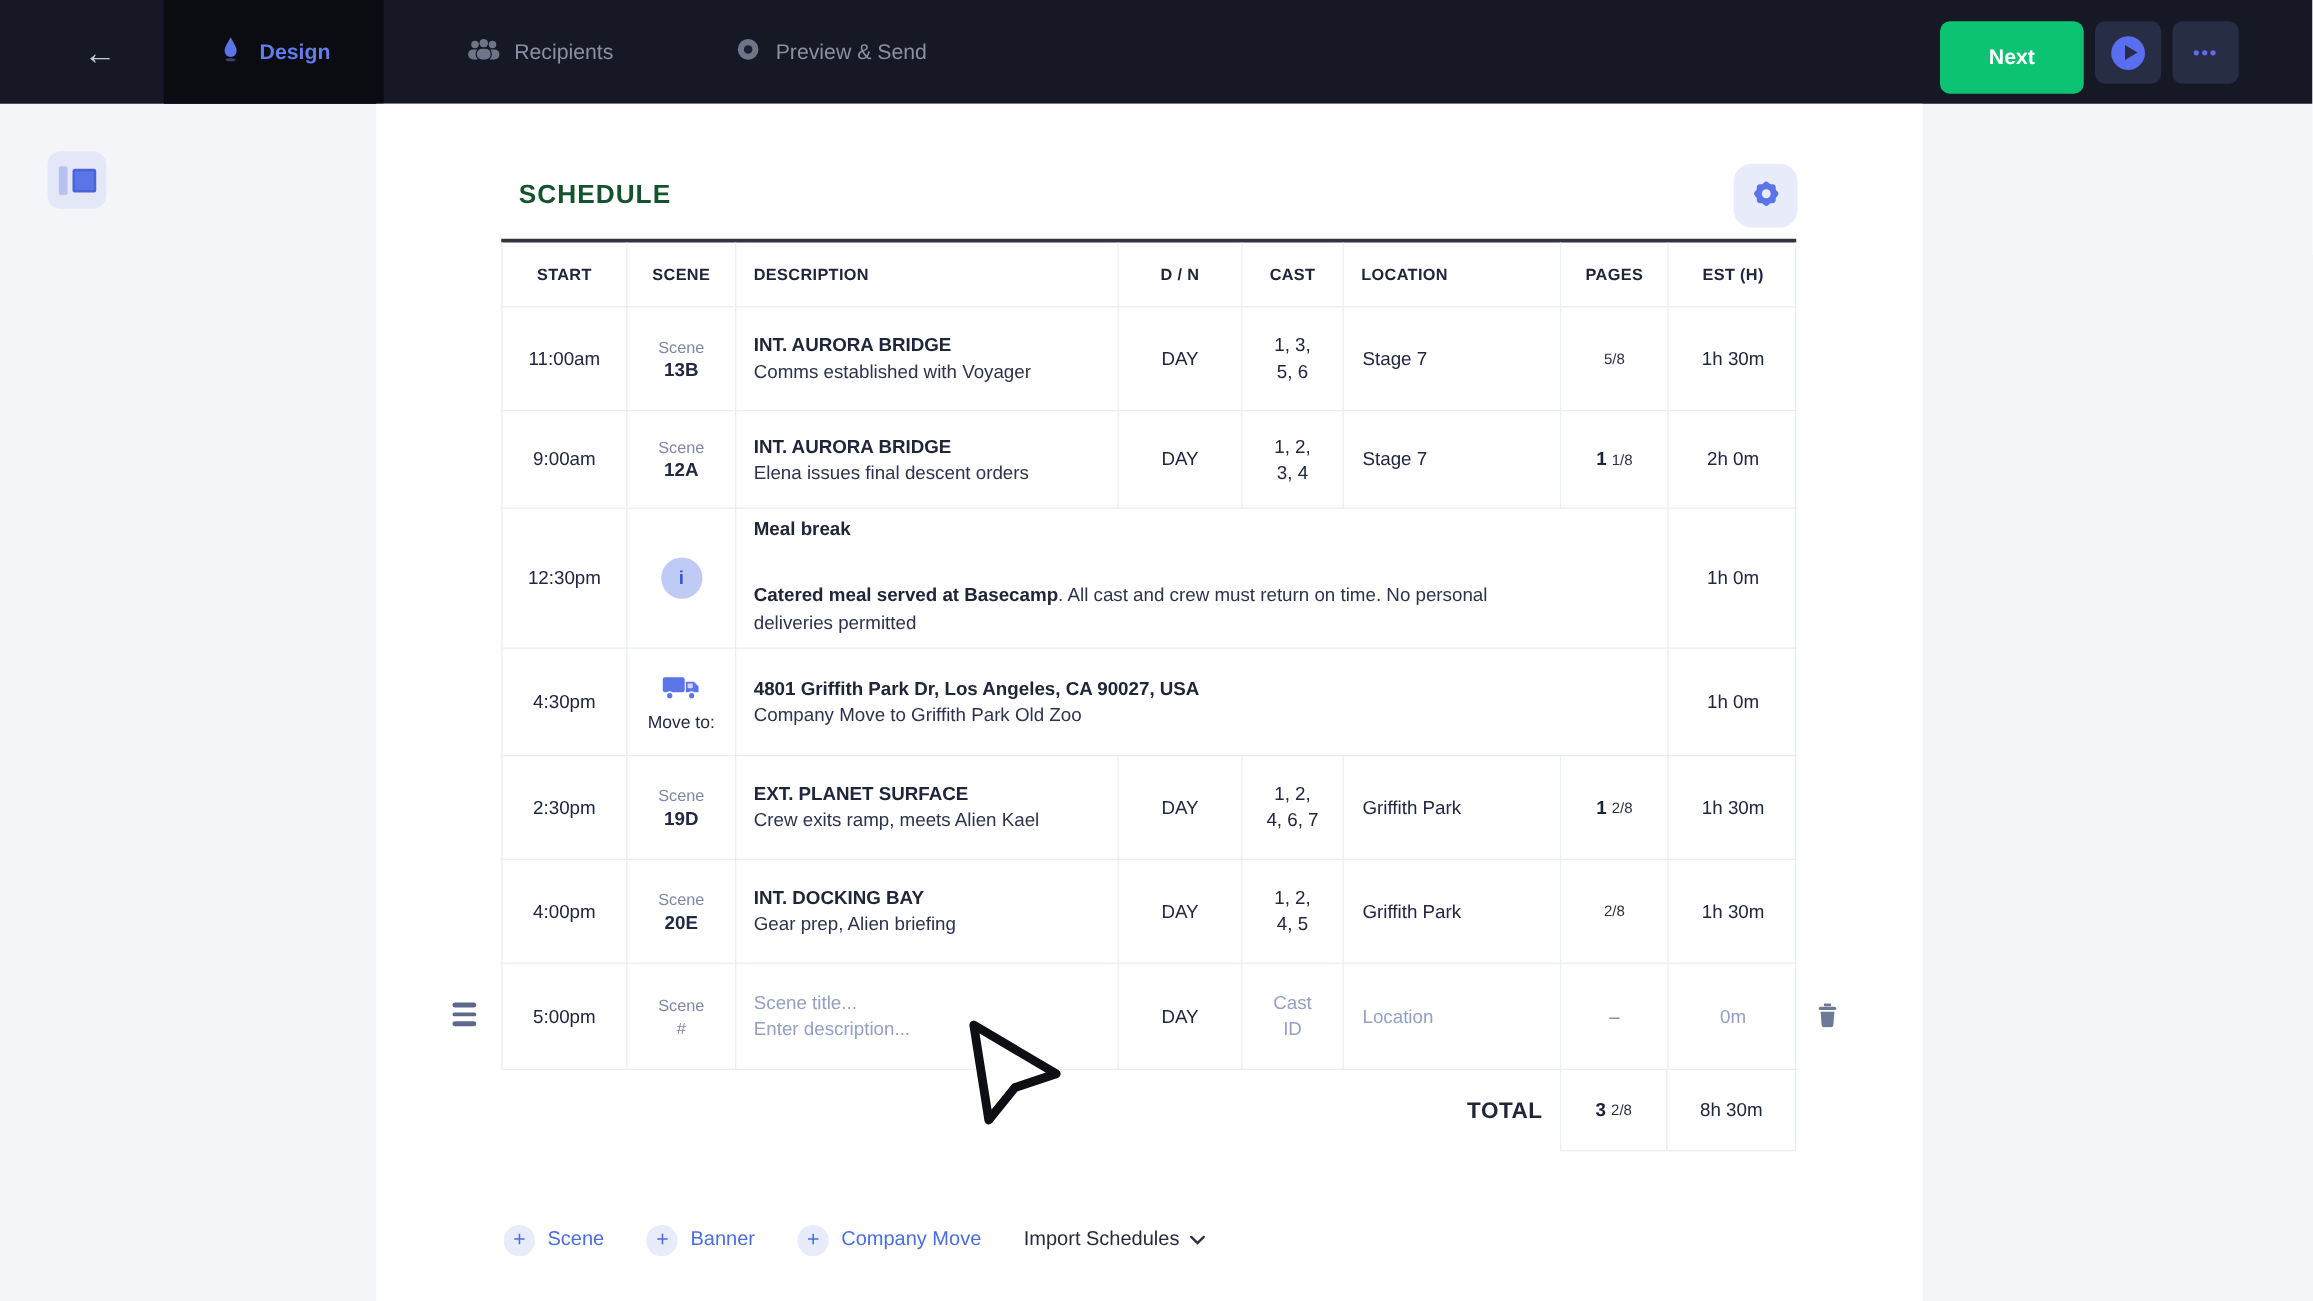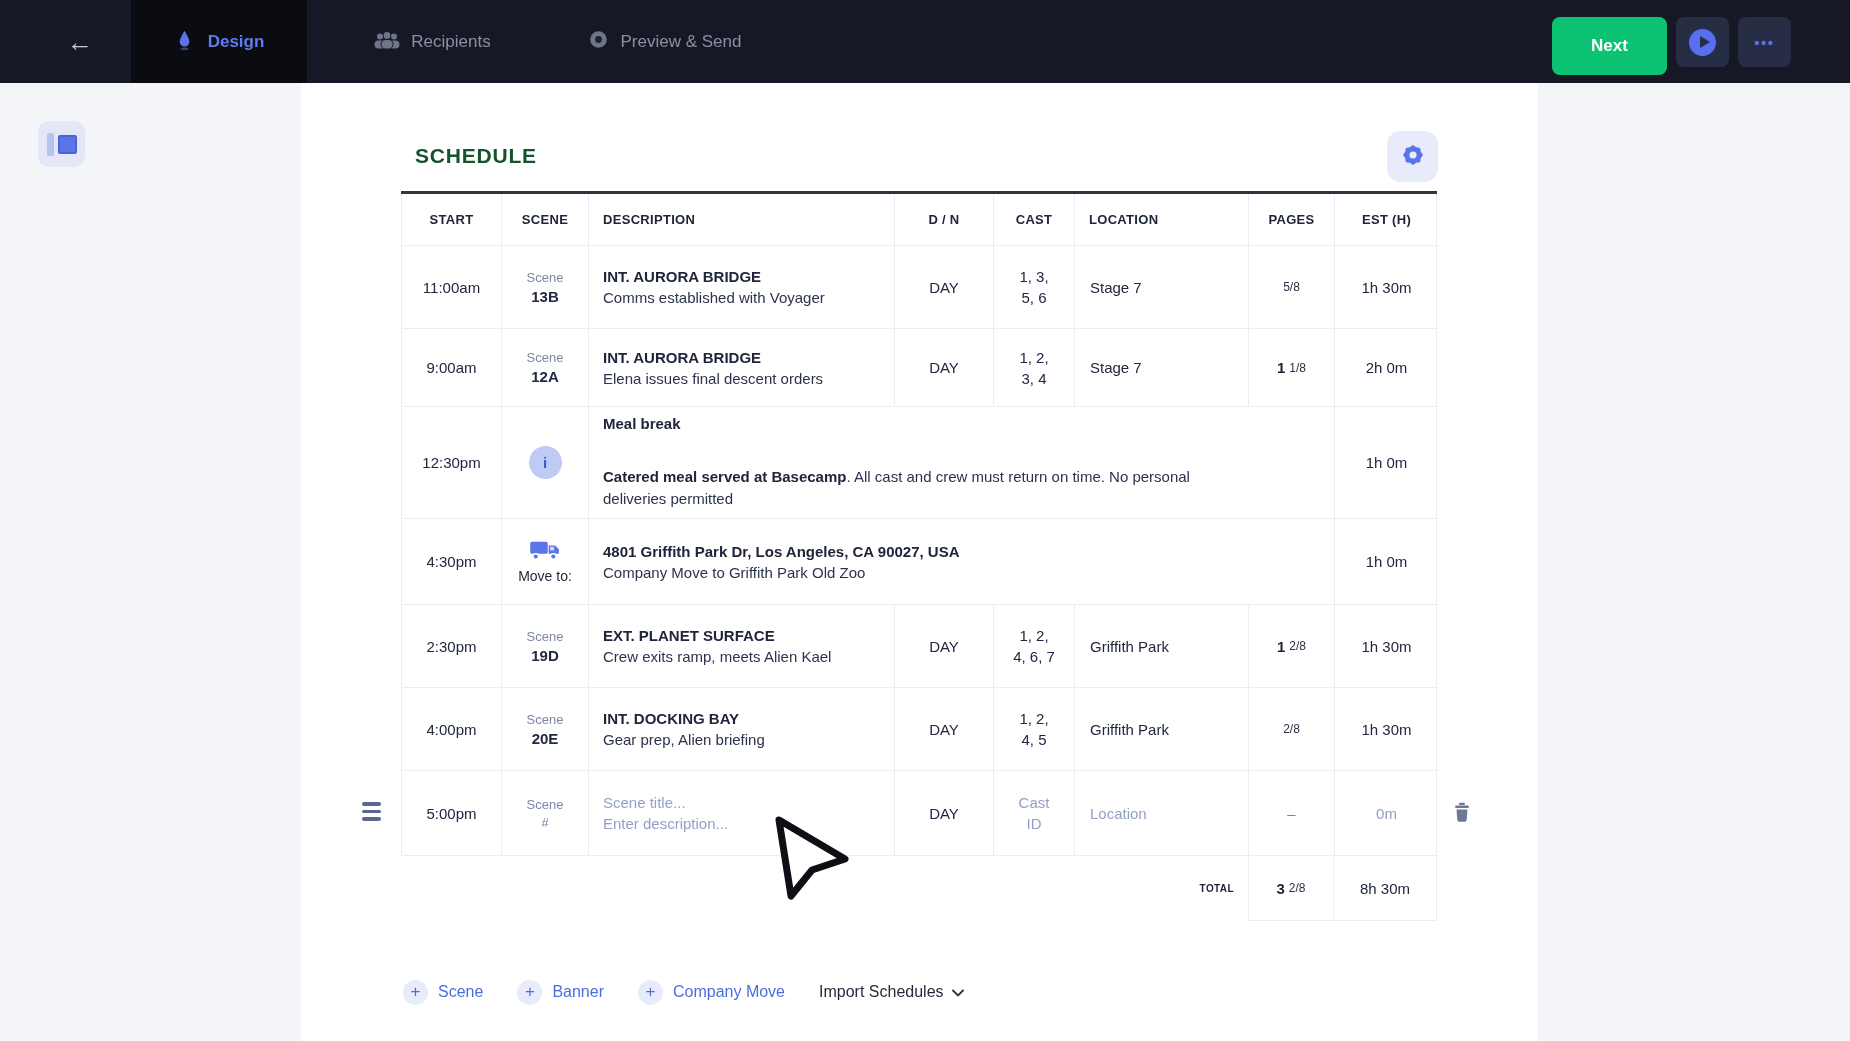--- a/index.html
+++ b/index.html
@@ -60,21 +60,21 @@
   .banner-desc { flex-direction:column; align-items:flex-start; gap:2px; padding:0 20px 0 14px; }
   .banner-title { font-weight:700; color:#20263a; }
   .banner-text { max-width:650px; line-height:22px; color:#2c334c;margin-top:32px; }
   .banner-text b { color:#20263a; }
   .info-circle { width:33px; height:33px; border-radius:50%; background:#bfcbf5; color:#3d55cc; font-size:15px; font-weight:700; display:flex; align-items:center; justify-content:center; }
   .c-move { flex-direction:column; gap:2px; }
   .move-lbl { font-size:14px; color:#222943; }
 
   .ph { color:#94a0c4; }
   .dash { color:#76819e; }
-  .t-label { border:none !important; justify-content:flex-end; padding-right:14px; font-size:10px; font-weight:700; letter-spacing:0.4px; color:#20263a; }
+  .t-label { border:none !important; justify-content:flex-end; padding-right:14px; font-size:18px; font-weight:700; letter-spacing:0.4px; color:#20263a; }
   .t-pages { border-left:1px solid #e9edf4; }
   .t-est { border-left:none; border-right:1px solid #e9edf4 !important; }
 
   .drag-handle { position:absolute; left:-40px; top:31px; display:flex; flex-direction:column; gap:4px; cursor:grab; }
   .drag-handle i { display:block; width:19px; height:3.5px; background:#5c688c; border-radius:2px; }
   .trash-btn { position:absolute; right:-34px; top:31px; background:none; border:none; cursor:pointer; }
 
   
   .actions { position:absolute; left:403px; top:972px; height:40px; display:flex; align-items:center; gap:34px; }
   .chip { display:flex; align-items:center; gap:10px; background:none; border:none; cursor:pointer; font-family:inherit; }

